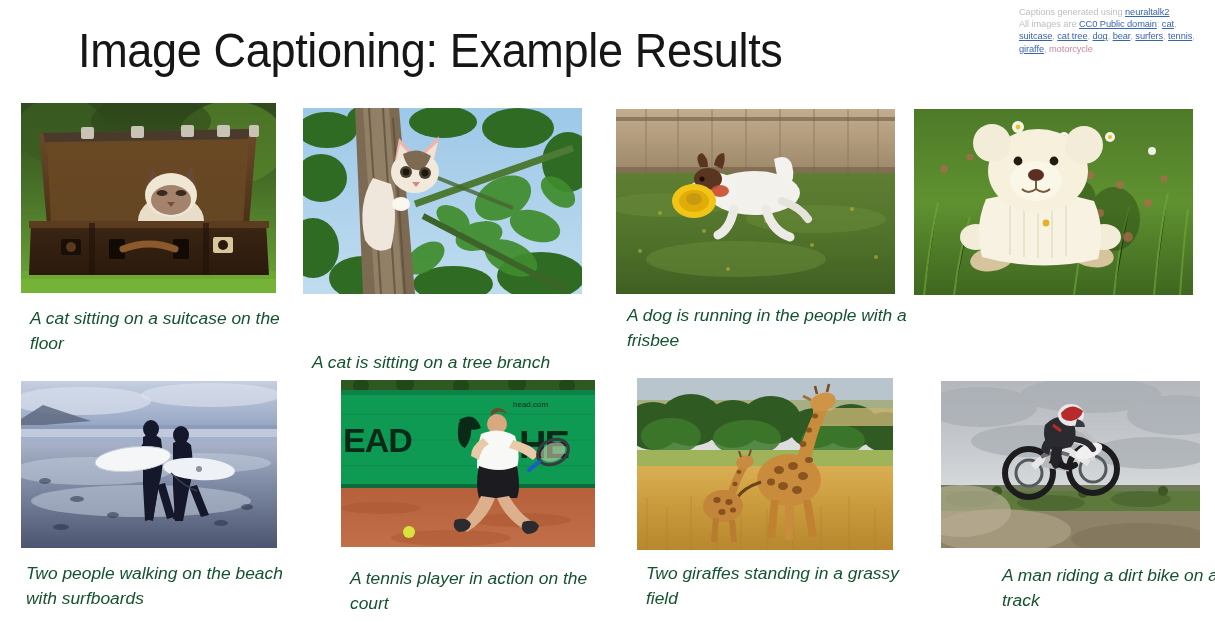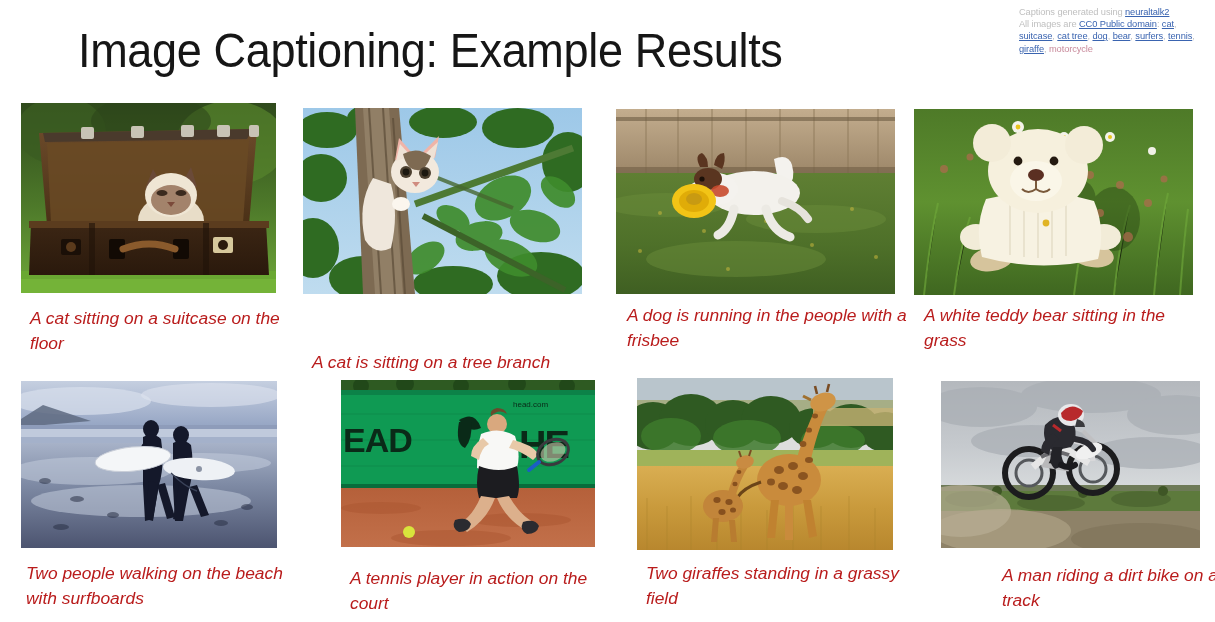--- a/index.html
+++ b/index.html
@@ -56,21 +56,21 @@
     width: 100%; height: 100%;
     overflow: hidden;
     background: #ddd;
   }
   .photo svg { display: block; width: 100%; height: 100%; }
   .caption {
     position: absolute;
     font-style: italic;
     font-size: 17.4px;
     line-height: 25px;
-    color: #b91c1c;
+    color: #14532d;
     font-family: "Liberation Sans", sans-serif;
   }
 
   
   #c0 { left: 21px;  top: 103px; width: 255px; height: 190px; }
   #p0 { left: 30px;  top: 306px; width: 265px; }
   #c1 { left: 303px; top: 108px; width: 279px; height: 186px; }
   #p1 { left: 312px; top: 309px; width: 265px; margin-top: 41px; }
   #c2 { left: 616px; top: 109px; width: 279px; height: 185px; }
   #p2 { left: 627px; top: 303px; width: 280px; }
@@ -358,21 +358,20 @@
           <ellipse cx="122" cy="72" rx="26" ry="20" fill="#faf6e8"></ellipse>
           <circle cx="104" cy="52" r="4.4" fill="#241a10"></circle>
           <circle cx="140" cy="52" r="4.4" fill="#241a10"></circle>
           <ellipse cx="122" cy="66" rx="8" ry="6" fill="#5b2f22"></ellipse>
           <path d="M122 72 V80 M122 80 q-8 6 -14 0 M122 80 q8 6 14 0" stroke="#7a5a3c" stroke-width="2" fill="none"></path>
           <circle cx="132" cy="114" r="3.4" fill="#e0b424"></circle>
         </g>
       </svg>
     </div>
   </div>
-  <div class="caption" id="p3">A white teddy bear sitting in the grass</div>
 
   <div class="cell" id="c4">
     <div class="photo">
       <svg viewBox="0 0 256 167" preserveAspectRatio="none">
         <defs>
           <linearGradient id="g4sky" x1="0" y1="0" x2="0" y2="1">
             <stop offset="0%" stop-color="#c5cfe0"></stop>
               <stop offset="55%" stop-color="#aab7d0"></stop>
               <stop offset="100%" stop-color="#93a3c2"></stop>
           </linearGradient>

